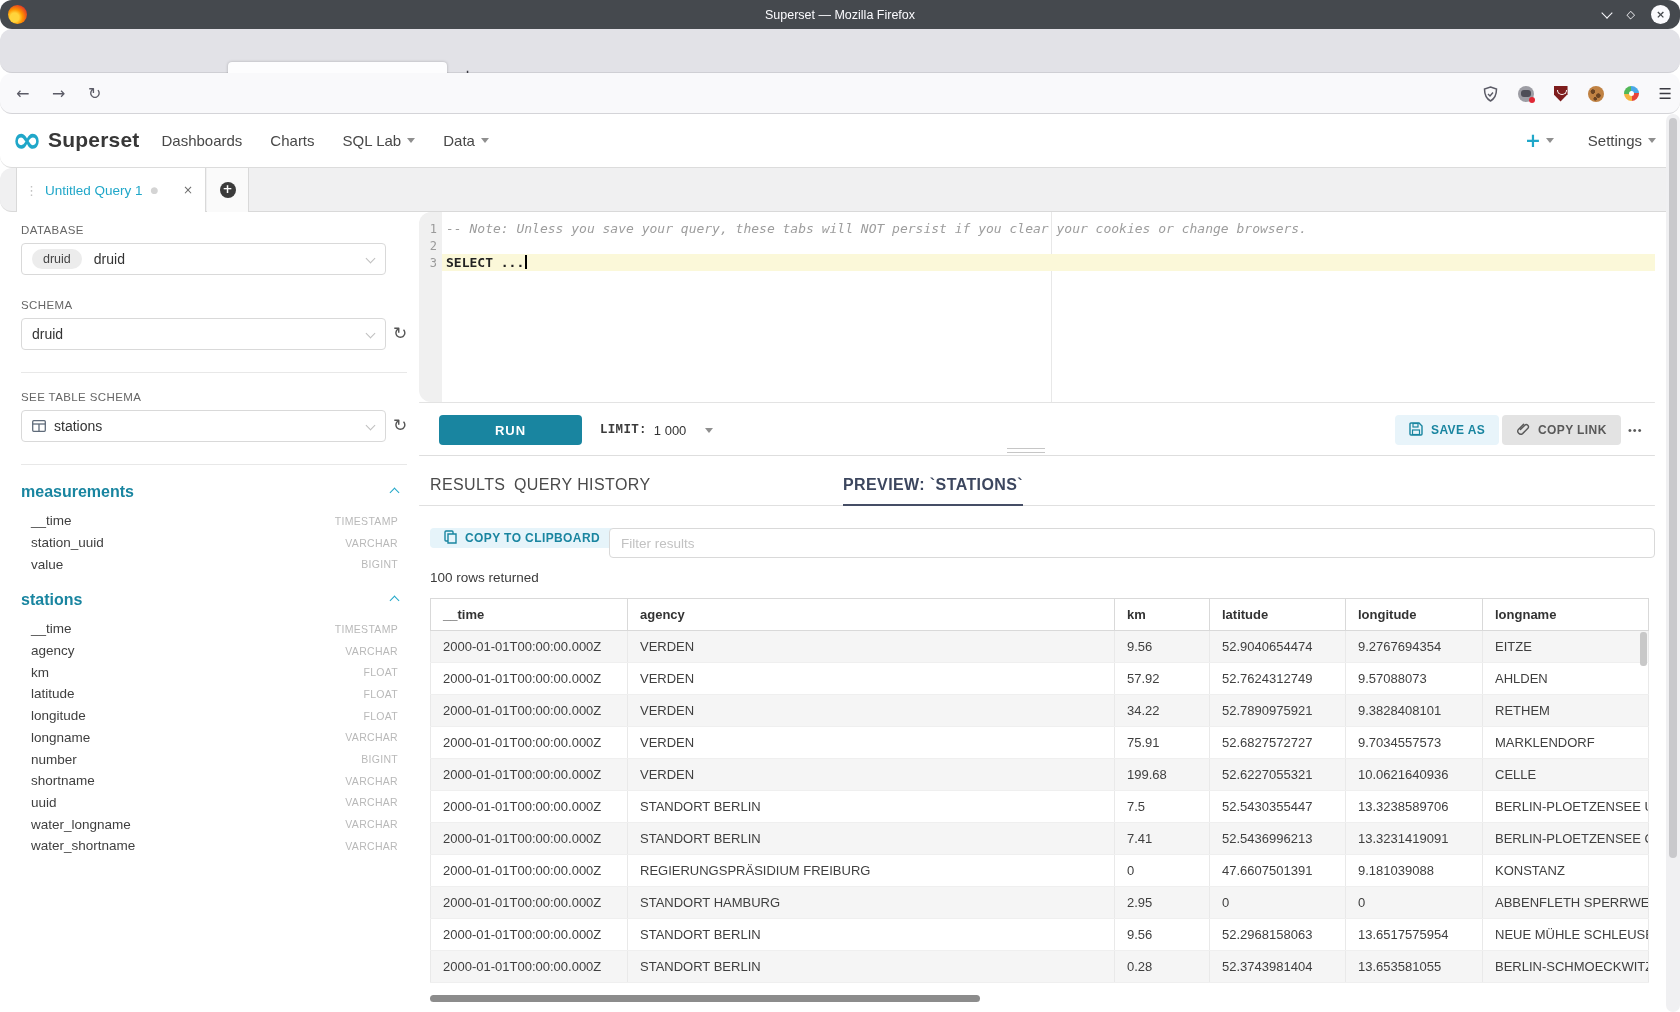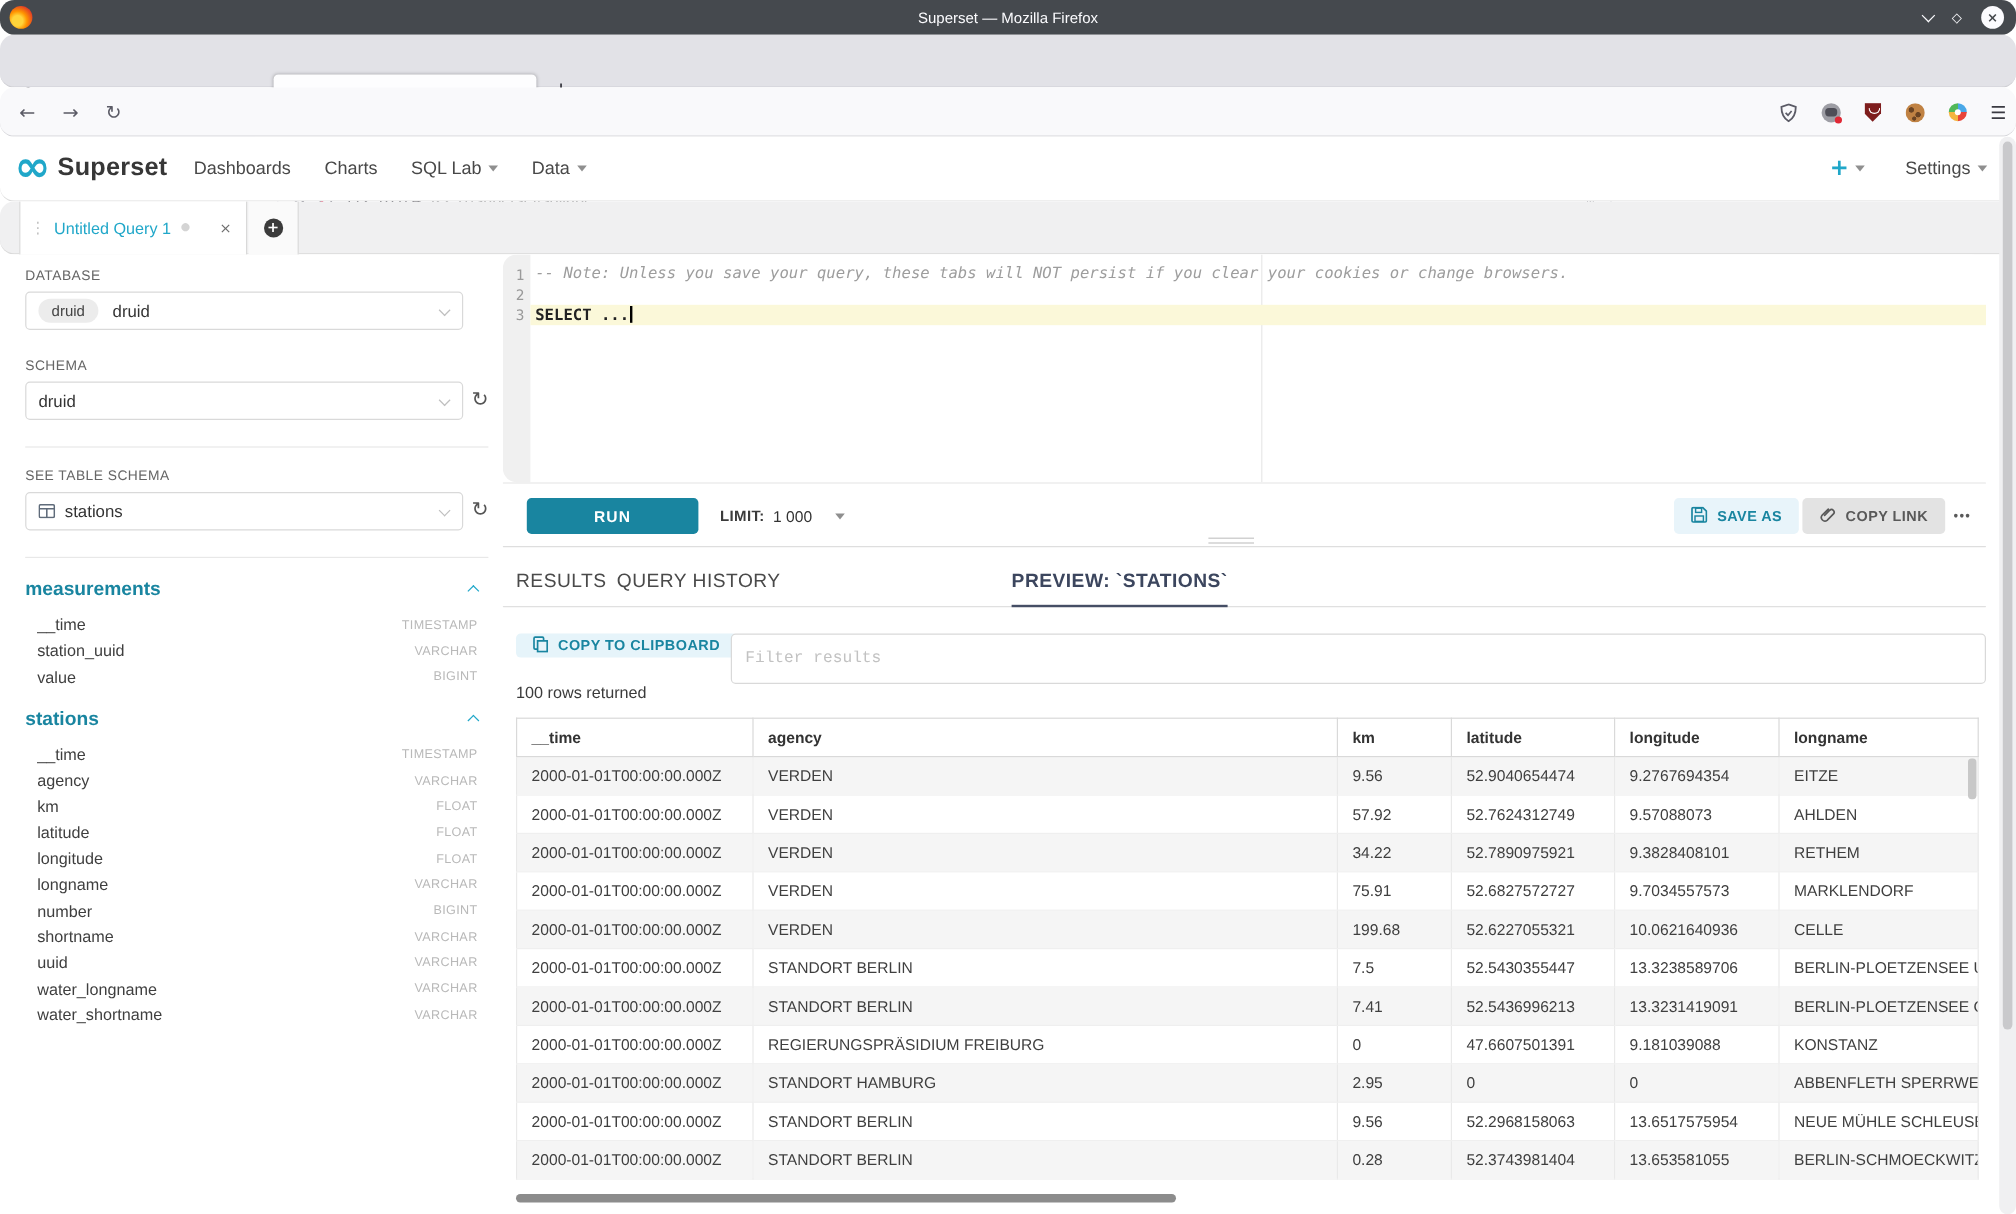--- a/index.html
+++ b/index.html
@@ -105,37 +105,37 @@
   .ed-text { padding-left:4px; font-family:"DejaVu Sans Mono",monospace; font-size:13px; color:#222; white-space:pre; }
   .ed-line.comment .ed-text { color:#9d9d9d; font-style:italic; }
   .ed-line.active-line::before { content:""; position:absolute; left:23px; right:0; top:0; bottom:0; background:#fbf8d9; }
   .ed-line.active-line .ed-text { position:relative; font-weight:bold; }
   .ed-caret { display:inline-block; width:1.5px; height:14px; background:#000; vertical-align:-2px; margin-left:1px; }
 
   
   .ed-toolbar-divider { left:419px; top:402px; width:1236px; height:1px; background:#e3e3e3; }
   .run-btn { left:439px; top:415px; width:143px; height:30px; background:#1985a0; color:#fff; border-radius:4px; font-size:13px; font-weight:bold; letter-spacing:1px; display:flex; align-items:center; justify-content:center; }
   .limit-wrap { left:600px; top:415px; height:30px; display:flex; align-items:center; gap:7px; }
-  .limit-label { font-size:12.5px; font-weight:bold; color:#3b3b3b; letter-spacing:.3px; }
+  .limit-label { font-size:12.5px; font-weight:bold; color:#3b3b3b; letter-spacing:.3px;font-family:Liberation Mono, monospace; }
   .limit-value { font-size:13px; color:#333; }
   .limit-caret { margin-left:12px; }
   .saveas-btn { left:1395px; top:415px; height:30px; padding:0 14px; background:#e8f4fa; border-radius:4px; color:#1985a0; font-size:12px; font-weight:bold; letter-spacing:.4px; display:flex; align-items:center; gap:8px; }
   .copylink-btn { left:1502px; top:415px; height:30px; padding:0 14px; background:#e3e3e3; border-radius:4px; color:#595959; font-size:12px; font-weight:bold; letter-spacing:.4px; display:flex; align-items:center; gap:8px; }
   .more-btn { left:1628px; top:415px; height:30px; display:flex; align-items:center; color:#595959; font-size:11px; letter-spacing:1px; }
 
   
   .pane-divider { left:419px; top:455px; width:1236px; height:1px; background:#dedede; }
   .drag-handle { left:1007px; top:448px; width:38px; }
   .drag-handle div { height:1px; background:#c6c6c6; margin-bottom:3px; }
   .rtabs-border { left:419px; top:505px; width:1236px; height:1px; background:#e0e0e0; }
   .rtab { position:absolute; top:463px; height:43px; display:flex; align-items:center; font-size:16px; color:#4a4a4a; letter-spacing:.4px; }
   .rtab.active { color:#3c465e; font-weight:bold; }
   .rtab.active::after { content:""; position:absolute; left:0; right:0; bottom:0; height:2px; background:#454e65; }
   .clip-btn { left:430px; top:528px; height:20px; padding:0 14px; background:#e6f4fa; border-radius:4px; color:#1985a0; font-size:12px; font-weight:bold; letter-spacing:.4px; display:flex; align-items:center; gap:8px; }
-  .filter-input { left:609px; top:528px; width:1046px; height:42px; border:1px solid #d9d9d9; border-radius:4px; padding:0 11px; font-size:13.5px; color:#333; font-family:Liberation Mono, monospace; outline:none; }
+  .filter-input { left:609px; top:528px; width:1046px; height:30px; border:1px solid #d9d9d9; border-radius:4px; padding:0 11px; font-size:13.5px; color:#333; font-family:Liberation Sans, sans-serif; outline:none; }
   .filter-input::placeholder { color:#c2c2c2; }
   .rows-returned { left:430px; top:570px; font-size:13.5px; color:#3b3b3b; }
 
   
   .rtable-wrap { left:430px; top:598px; width:1218px; }
   table.rtable { border-collapse:collapse; table-layout:fixed; width:1218px; font-size:13px; color:#3f3f3f; }
   table.rtable th { height:32px; text-align:left; padding:0 12px; font-size:13px; font-weight:bold; color:#333;
       border:1px solid #d9d9d9; background:#fff; overflow:hidden; white-space:nowrap; }
   table.rtable td { height:32px; padding:0 12px; border-right:1px solid #e9e9e9; border-bottom:1px solid #efefef; overflow:hidden; white-space:nowrap; }
   table.rtable td:first-child { border-left:1px solid #e9e9e9; }

